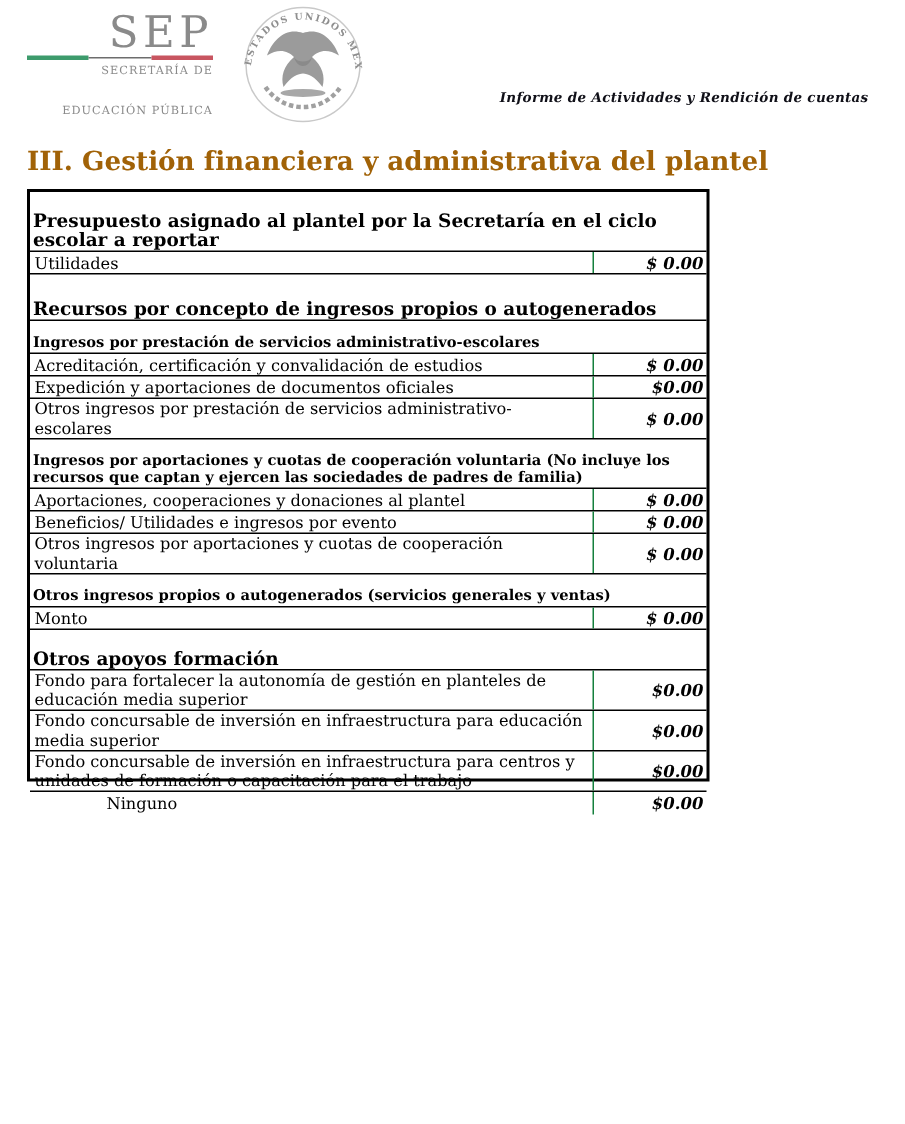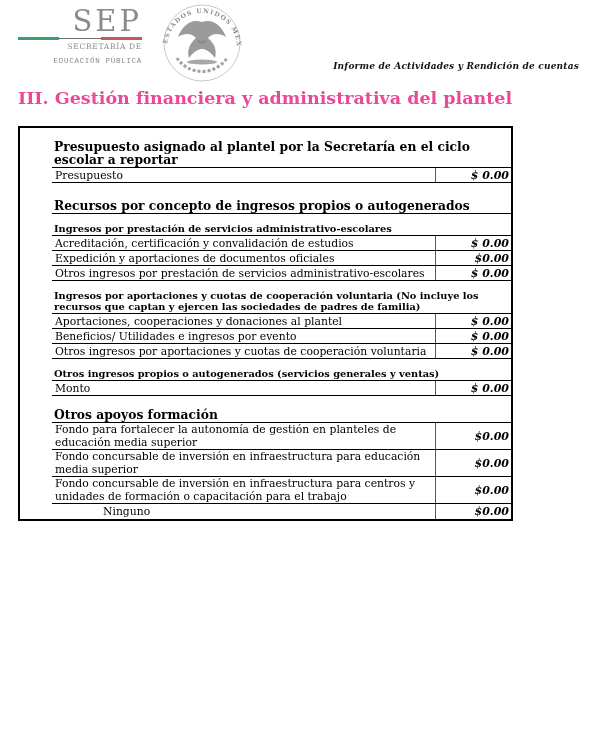--- a/index.html
+++ b/index.html
@@ -25,54 +25,53 @@
     font-size: 29px;
     line-height: 30px;
     color: #8a8a8a;
     letter-spacing: 3px;
     font-family: "DejaVu Serif", serif;
   }
   .tricolor { display: flex; align-items: center; height: 3px; margin-top: 1px; }
   .tricolor .seg { flex: 1; height: 3px; }
   .tricolor .seg.mid { height: 1px; background: #6d6d6d; }
   .sep-sub { font-size: 7.5px; line-height: 10px; letter-spacing: 0.7px; color: #8a8a8a; margin-top: 2px; }
-  .sep-sub + .sep-sub { margin-top: 4px; font-family: Liberation Mono, monospace; }
+  .sep-sub + .sep-sub { margin-top: 17px; }
 
   .seal { position: absolute; left: 150px; top: 2px; width: 104px; height: 82px; }
 
   .report-label {
     position: absolute;
     right: 24px; top: 61px;
     font-size: 9px;
     font-weight: bold;
     font-style: italic;
     color: #101018;
     letter-spacing: 0.2px;
   }
 
   .page-title {
     position: absolute;
-    left: 18px; top: 88px;
+    left: 18px; top: 98px;
     font-size: 17.5px;
     font-weight: bold;
-    color: #ec4899;
+    color: #a16207;
     font-family: "DejaVu Serif", serif;
   }
 
   
   .fin-table {
     position: absolute;
     left: 18px; top: 126px;
-    width: 495px;
+    width: 455px;
     height: 395px;
     border: 2px solid #000;
     display: flex;
     flex-direction: column;
     background: #fff;
-    padding-left: 32px;
   }
   .spacer { flex: none; }
   .spacer.top { height: 10px; }
   .spacer.sm  { height: 8px; }
   .spacer.md  { height: 10px; }
   .spacer.lg  { height: 14px; }
 
   .heading {
     flex: none;
     font-weight: bold;
@@ -145,21 +144,21 @@
   </div>
 
   <div class="report-label">Informe de Actividades y Rendición de cuentas</div>
 
   <h1 class="page-title">III. Gestión financiera y administrativa del plantel</h1>
 
   <div class="fin-table" id="fin-table">
       <div class="spacer top"></div>
       <div class="heading h-lg">Presupuesto asignado al plantel por la Secretaría en el ciclo escolar a reportar</div>
       <div class="data-row">
-        <div class="lbl">Presupuesto</div>
+        <div class="lbl">Utilidades</div>
         <div class="amt">$ 0.00</div>
       </div>
       <div class="spacer lg"></div>
       <div class="heading h-lg">Recursos por concepto de ingresos propios o autogenerados</div>
       <div class="spacer sm"></div>
       <div class="heading h-sm">Ingresos por prestación de servicios administrativo-escolares</div>
       <div class="data-row">
         <div class="lbl">Acreditación, certificación y convalidación de estudios</div>
         <div class="amt">$ 0.00</div>
       </div>

